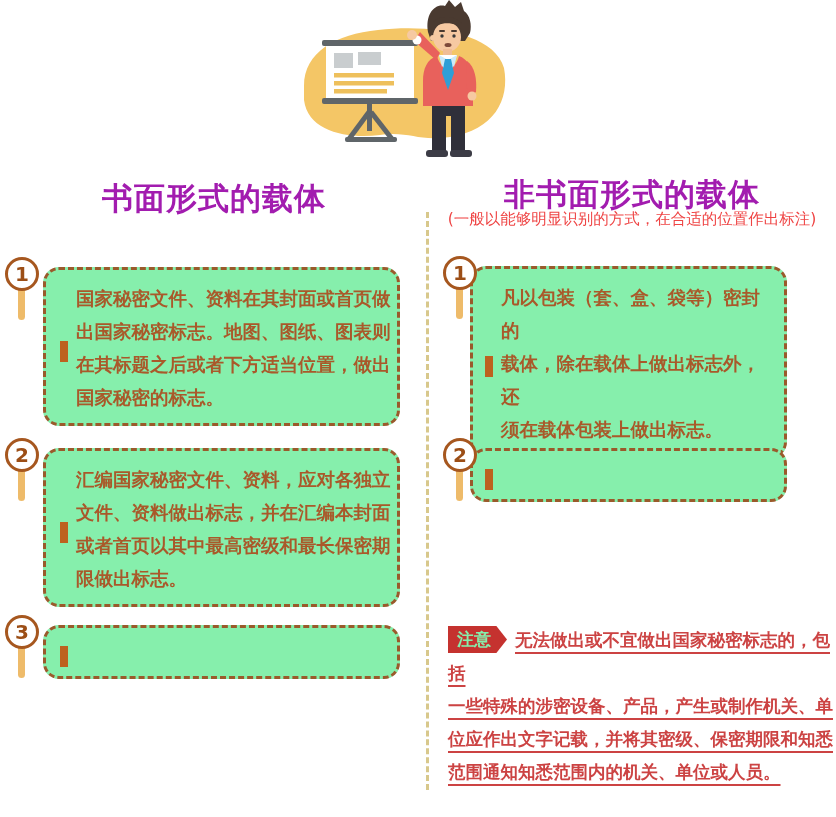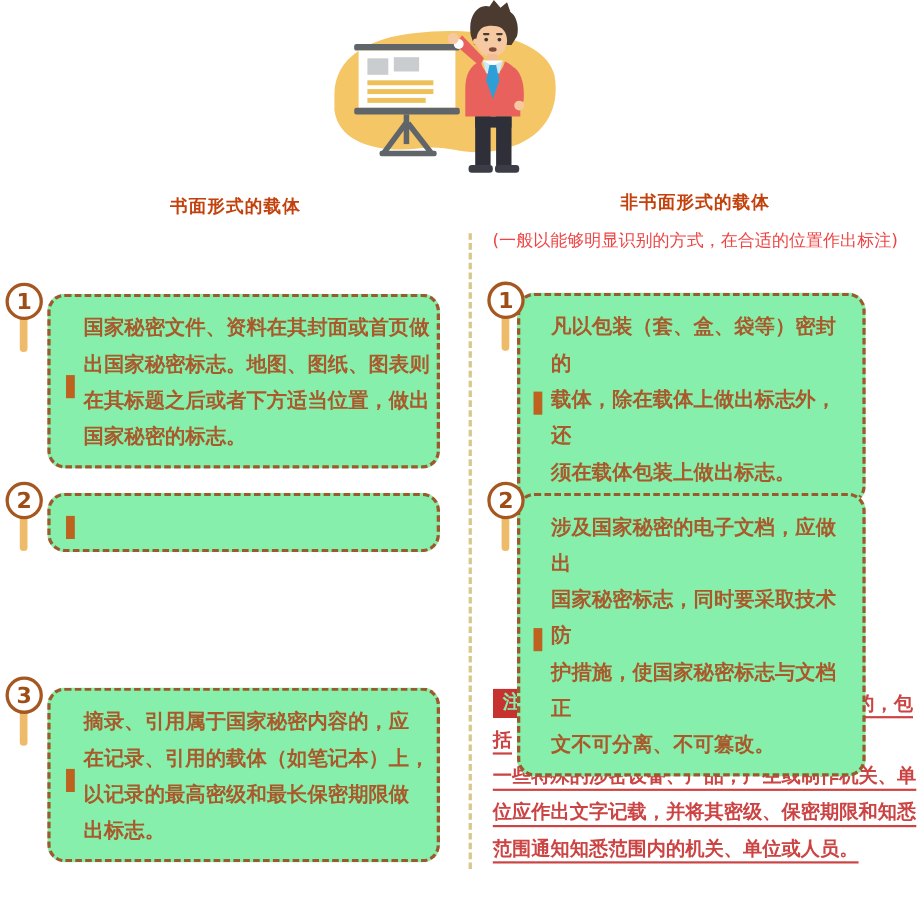--- a/index.html
+++ b/index.html
@@ -10,21 +10,21 @@
   
   .illus{position:absolute;left:296px;top:0;width:218px;height:164px;}
   
   .divider{position:absolute;left:426px;top:212px;height:578px;width:0;
     border-left:3px dashed #d8c88c;}
   
   .col{position:absolute;top:172px;}
   .col-left{left:0;width:428px;}
   .col-right{left:428px;width:408px;}
   .col-title{position:absolute;margin:0;width:100%;text-align:center;
-    font-size:16px;font-weight:bold;color:#c2410c;letter-spacing:1px;}
+    font-size:31px;font-weight:bold;color:#a21caf;letter-spacing:1px;}
   .col-left .col-title{top:6px;}
   .col-right .col-title{top:2px;}
   .col-subtitle{position:absolute;top:37px;margin:0;width:100%;text-align:center;
     font-size:15.5px;color:#ef4444;}
   
   .item{position:absolute;}
   .col-left .item{left:43px;width:357px;}
   .col-right .item{left:42px;width:317px;}
   .badge{position:absolute;top:-10px;width:34px;height:72px;z-index:2;}
   .col-left .badge{left:-38px;}
@@ -119,34 +119,34 @@
       </div>
     </div>
 
     <div class="item" style="top:276px">
       <div class="badge">
         <span class="badge-num">2</span>
         <span class="badge-stick"></span>
       </div>
       <div class="box">
         <span class="marker"></span>
+        <p class="box-text">汇编国家秘密文件、资料，应对各独立
+文件、资料做出标志，并在汇编本封面
+或者首页以其中最高密级和最长保密期
+限做出标志。</p>
       </div>
     </div>
 
     <div class="item" style="top:453px">
       <div class="badge">
         <span class="badge-num">3</span>
         <span class="badge-stick"></span>
       </div>
       <div class="box">
         <span class="marker"></span>
-        <p class="box-text">摘录、引用属于国家秘密内容的，应
-在记录、引用的载体（如笔记本）上，
-以记录的最高密级和最长保密期限做
-出标志。</p>
       </div>
     </div>
   </section>
 
   <section class="col col-right">
     <h2 class="col-title">非书面形式的载体</h2>
     <p class="col-subtitle">(一般以能够明显识别的方式，在合适的位置作出标注)</p>
 
     <div class="item" style="top:94px">
       <div class="badge">
@@ -161,24 +161,20 @@
       </div>
     </div>
 
     <div class="item" style="top:276px">
       <div class="badge">
         <span class="badge-num">2</span>
         <span class="badge-stick"></span>
       </div>
       <div class="box">
         <span class="marker"></span>
-        <p class="box-text">涉及国家秘密的电子文档，应做出
-国家秘密标志，同时要采取技术防
-护措施，使国家秘密标志与文档正
-文不可分离、不可篡改。</p>
       </div>
     </div>
 
     <p class="note">
       <span class="note-badge">注意</span><span class="note-text">无法做出或不宜做出国家秘密标志的，包括
 一些特殊的涉密设备、产品，产生或制作机关、单
 位应作出文字记载，并将其密级、保密期限和知悉
 范围通知知悉范围内的机关、单位或人员。</span>
     </p>
   </section>

